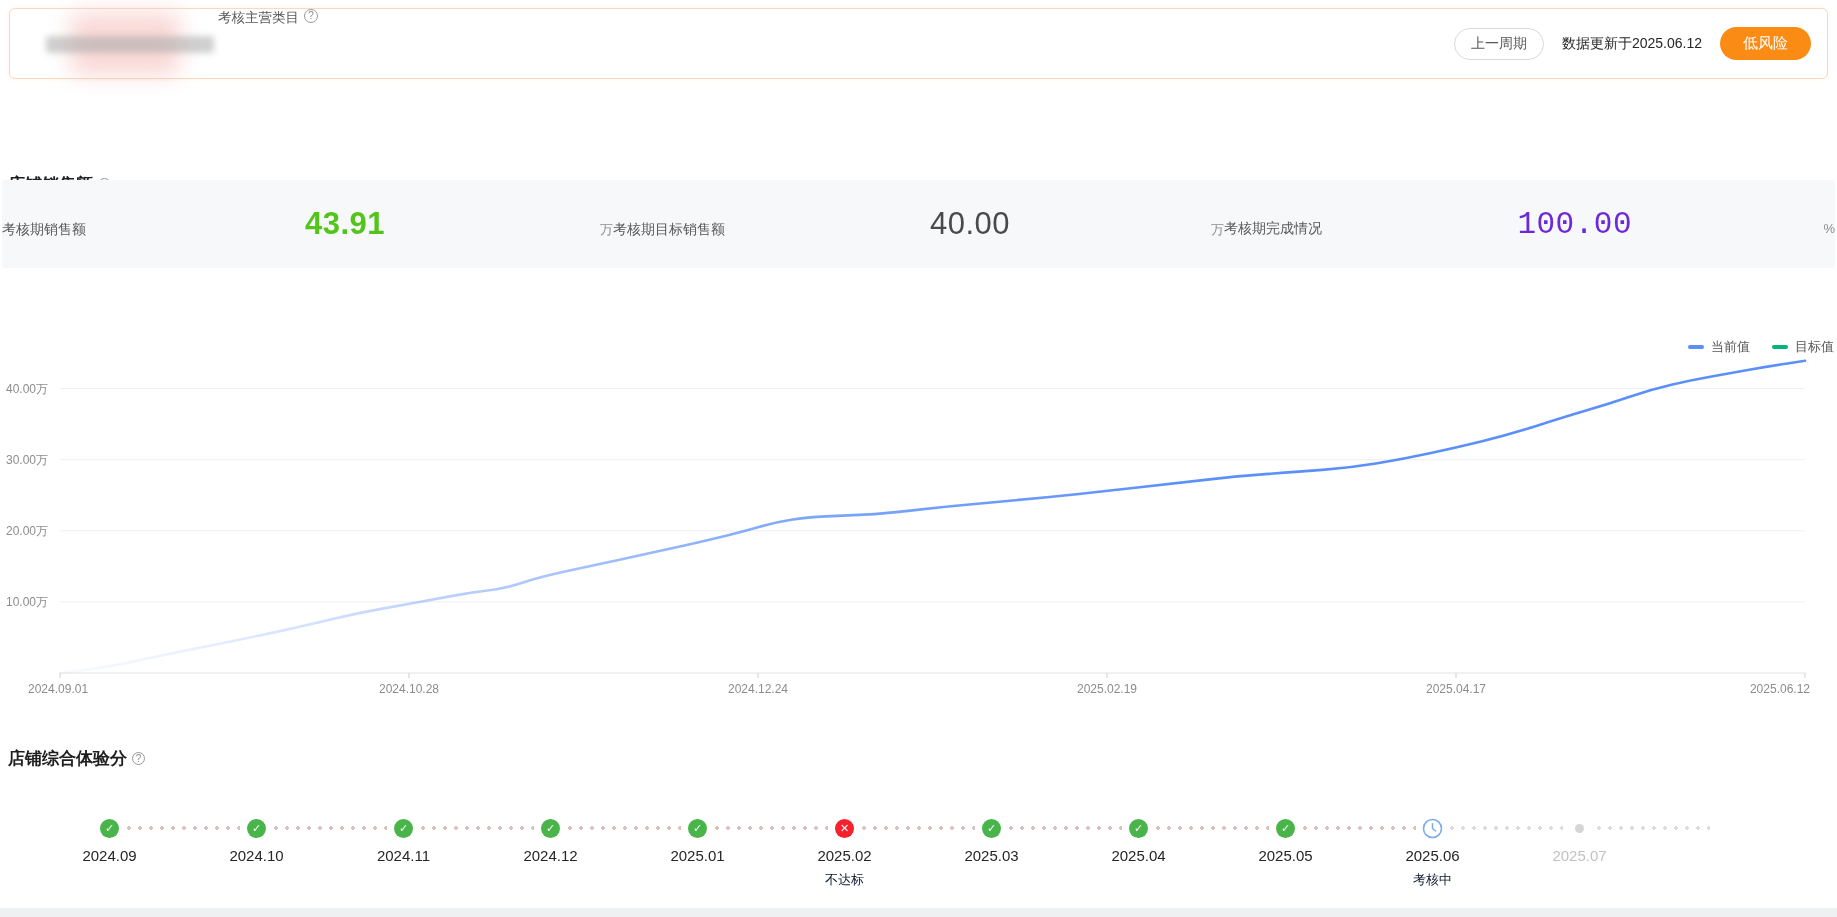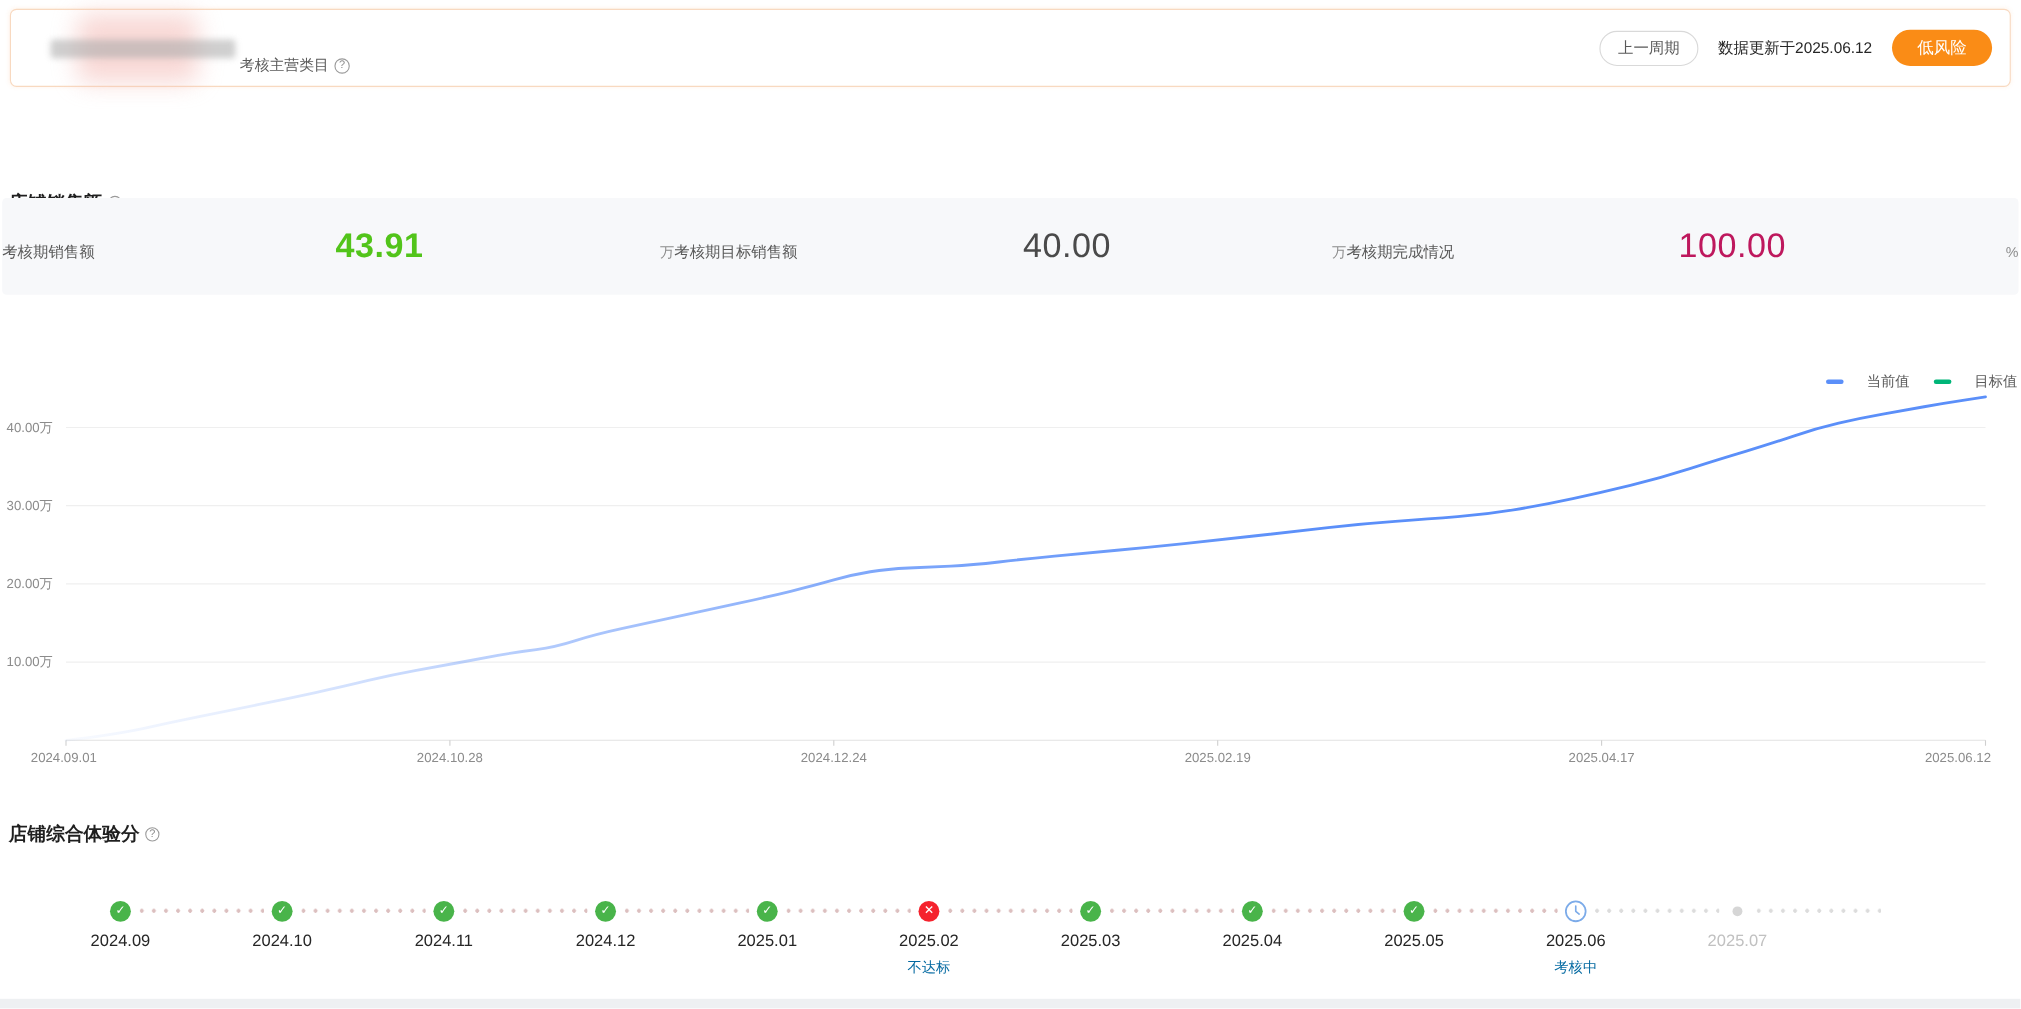--- a/index.html
+++ b/index.html
@@ -8,21 +8,21 @@
   .page { position:relative; width:1837px; height:917px; background:#fff; overflow:hidden; }
 
   
   .top-card { position:absolute; left:9px; top:8px; width:1819px; height:71px;
     background:#fff; border:1px solid #f8d9c0; border-radius:6px;
     box-shadow:0 0 4px rgba(250,160,80,.12); }
   .blur-logo { position:absolute; left:60px; top:4px; width:110px; height:62px;
     background:#f3b9b4; opacity:.55; filter:blur(11px); border-radius:10px; }
   .blur-name { position:absolute; left:36px; top:27px; width:168px; height:17px;
     background:#a9a9a9; opacity:.55; filter:blur(3px); border-radius:3px; }
-  .category-wrap { position:absolute; left:208px; top:16px; height:100%; display:flex; align-items:center; gap:5px;
+  .category-wrap { position:absolute; left:208px; top:0; height:100%; display:flex; gap:5px;
     font-size:13.5px; color:#595959; }
   .help { display:inline-flex; width:14px; height:14px; border:1px solid #9a9a9a; border-radius:50%;
     color:#8c8c8c; font-size:10px; align-items:center; justify-content:center; line-height:1; flex:0 0 auto; }
   .top-right { position:absolute; right:16px; top:0; height:100%; display:flex; align-items:center; gap:18px; }
   .btn-prev { background:#fff; border:1px solid #d9d9d9; border-radius:17px; padding:6px 16px;
     font-size:14px; color:#595959; cursor:pointer; font-family:Liberation Serif, serif; }
   .update-text { font-size:14px; color:#262626; }
   .risk-badge { color:#fff; border-radius:17px; padding:7px 23px; font-size:15px; border:none; cursor:pointer; font-family:inherit; }
 
   
@@ -36,36 +36,36 @@
     background:#f7f8fa; border-radius:4px; display:flex; align-items:center; }
   .stat { flex:1; display:flex; align-items:baseline; justify-content:space-between; gap:13px; }
   .stat .lbl { font-size:14px; color:#595959; }
   .stat .val { font-size:31px; letter-spacing:.5px; }
   .stat .val.big { font-weight:700; }
   .stat .val.dash { font-size:19px; font-weight:400; }
   .stat .unit { font-size:13px; color:#8c8c8c; margin-left:-4px; }
 
   
   .legend { position:absolute; top:338px; right:3px; display:flex; gap:22px; align-items:center; }
-  .legend-item { display:flex; align-items:center; gap:21px; font-size:13px; color:#595959; cursor:pointer; }
+  .legend-item { display:flex; align-items:center; gap:7px; font-size:13px; color:#595959; cursor:pointer; }
   .legend-dash { width:16px; height:3.5px; border-radius:2px; display:inline-block; }
   #chart-svg { position:absolute; left:0; top:270px; }
 
   
   .timeline { position:absolute; left:36px; top:818px; display:flex; }
   .tl-item { position:relative; width:147px; display:flex; flex-direction:column; align-items:center; }
   .tl-node { height:20px; display:flex; align-items:center; justify-content:center; }
   .tl-circle { width:19px; height:19px; border-radius:50%; color:#fff; font-size:11px; font-weight:700;
     display:flex; align-items:center; justify-content:center; line-height:1; }
   .tl-dot { width:9px; height:9px; border-radius:50%; }
   .tl-conn { position:absolute; top:8px; left:calc(50% + 17px); width:113px; height:4px;
     background-repeat:repeat-x; background-size:11px 4px; }
   .tl-date { margin-top:9px; font-size:15px; color:#262626; }
   .tl-date.future { color:#c1c1c1; }
-  .tl-note { margin-top:7px; font-size:13px; color:#0369a1; }
+  .tl-note { margin-top:7px; font-size:13px; color:#0f172a; }
 
   .bottom-strip { position:absolute; left:0; top:908px; width:1837px; height:9px; background:#eef0f2; }
 </style>
 </head>
 <body>
 
 <div class="page">
 
   <div class="top-card">
     <div class="blur-logo"></div>
@@ -92,21 +92,21 @@
         <span class="val big" style="color: rgb(82, 196, 26);">43.91</span>
         <span class="unit">万</span>
       </div>
       <div class="stat">
         <span class="lbl">考核期目标销售额</span>
         <span class="val" style="color: rgb(74, 74, 74);">40.00</span>
         <span class="unit">万</span>
       </div>
       <div class="stat">
         <span class="lbl">考核期完成情况</span>
-        <span class="val" style="color: #be185d;">100.00</span>
+        <span class="val" style="color: #6d28d9; font-family: Liberation Mono, monospace;">100.00</span>
         <span class="unit">%</span>
       </div>
     </div>
 
   <div class="legend">
       <div class="legend-item">
         <span class="legend-dash" style="background: rgb(91, 143, 249);"></span>
         <span>当前值</span>
       </div>
       <div class="legend-item">

